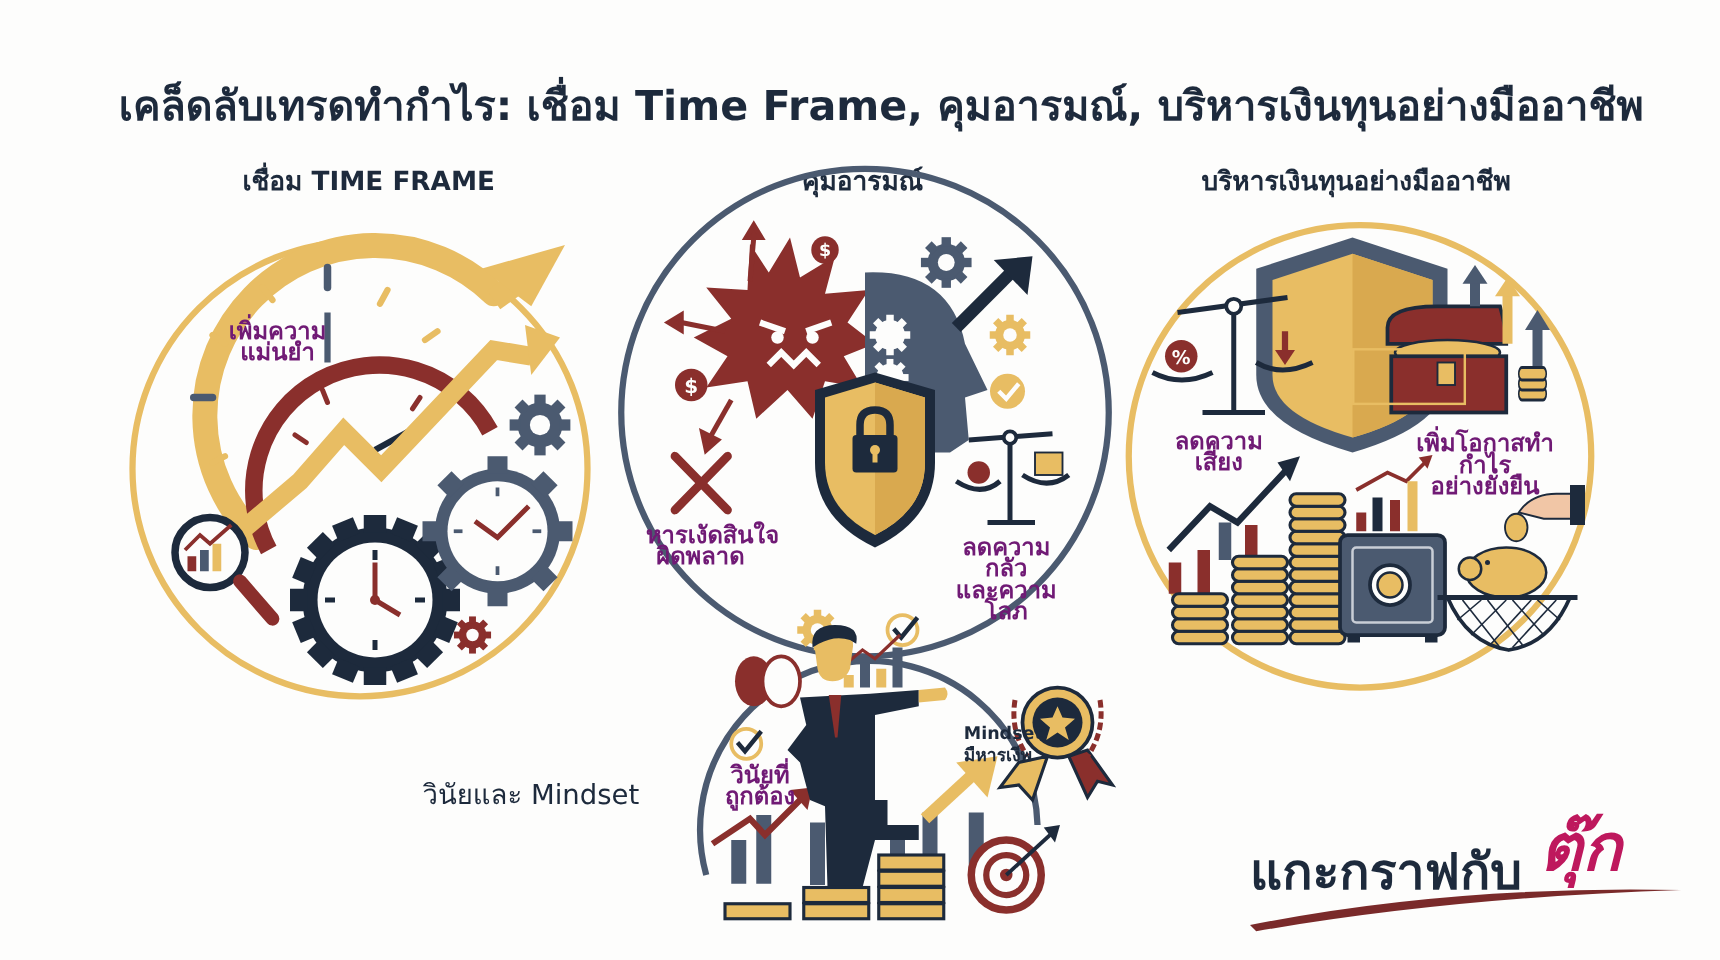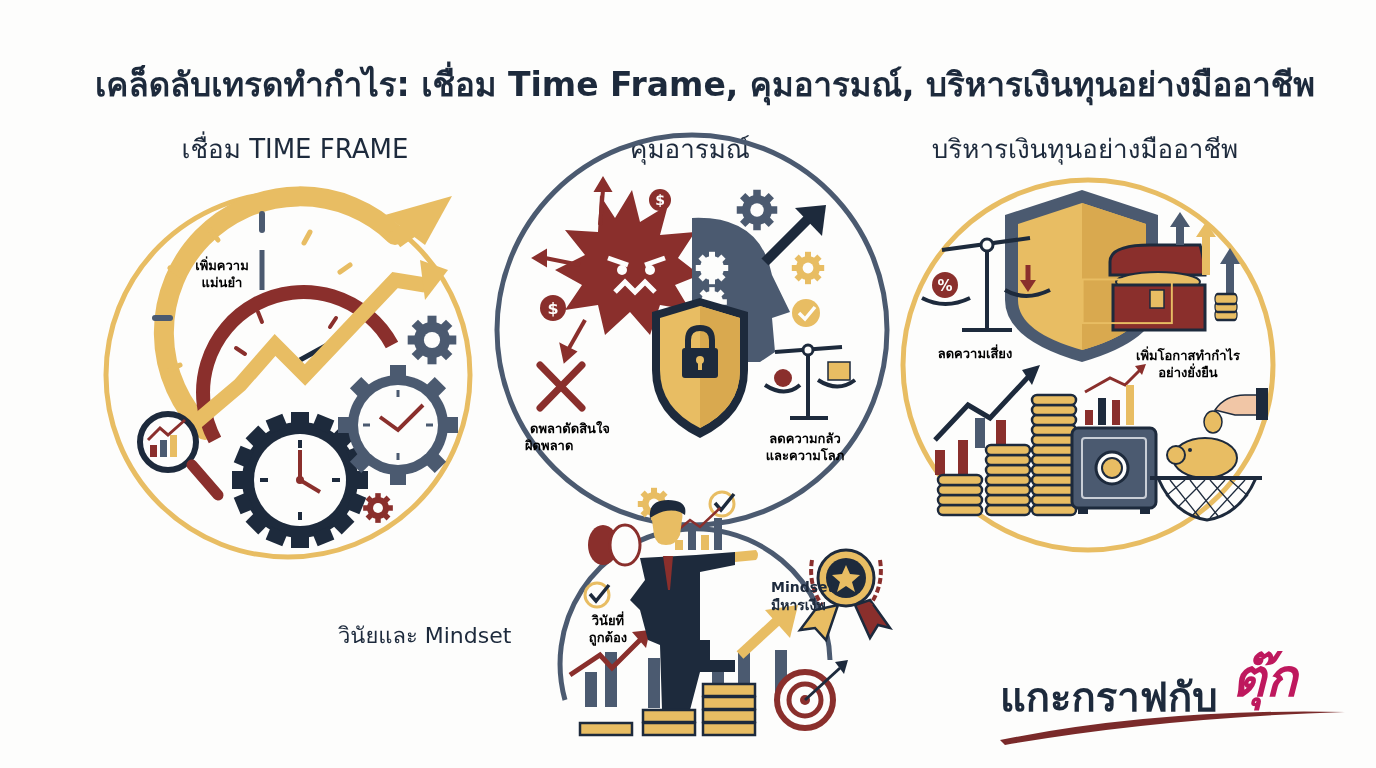--- a/index.html
+++ b/index.html
@@ -1,20 +1,20 @@
 <!DOCTYPE html>
 <html><head>
 <meta charset="utf-8">
 <style>
   html,body{margin:0;padding:0;}
   body{width:1376px;height:768px;background:#fdfdfc;position:relative;overflow:hidden;font-family:"DejaVu Sans","Liberation Sans",sans-serif;color:#1f2a3a;}
   .abs{position:absolute;}
   .title{left:17px;top:58px;width:1376px;text-align:center;font-size:33px;font-weight:bold;color:#1d2a3c;letter-spacing:0px;}
-  .sec-title{font-size:26px;font-weight:normal;color:#1d2a3c;text-align:center;}
-  .lbl{font-size:13px;color:#000000;line-height:17px;text-align:center;font-weight:600;}
+  .sec-title{font-size:21px;font-weight:bold;color:#1d2a3c;text-align:center;}
+  .lbl{font-size:19px;color:#701a75;line-height:17px;text-align:center;font-weight:600;}
   .lbl-dark{font-size:14px;color:#1d2a3c;line-height:18px;font-weight:700;margin-left:38px;}
   .bottom-label{font-size:22px;font-weight:normal;color:#1d2a3c;}
   .logo-text{font-size:40px;font-weight:bold;color:#1d2a3c;letter-spacing:0px;}
   .logo-accent{font-size:52px;font-weight:bold;color:#be185d;font-style:italic;}
   svg{position:absolute;left:0;top:0;}
 </style>
 </head>
 <body>
 
 <div class="abs title">เคล็ดลับเทรดทำกำไร: เชื่อม Time Frame, คุมอารมณ์, บริหารเงินทุนอย่างมืออาชีพ</div>
@@ -401,21 +401,21 @@
 
   <path d="M1000 740 Q1160 708 1345 712 Q1160 718 1005 745 Z" fill="#7a2a2a"></path>
 </svg>
 
 <div class="abs lbl" style="left:182px;top:257px;width:80px;">
   <div>เพิ่มความ</div>
   <div>แม่นยำ</div>
 </div>
 
 <div class="abs lbl" style="left:515px;top:420px;width:110px;">
-  <div>ดพลาดัดสินใจ</div>
+  <div>หารเงัดสินใจ</div>
   <div style="text-align:left;padding-left:10px;">ผิดพลาด</div>
 </div>
 <div class="abs lbl" style="left:755px;top:430px;width:100px;">
   <div>ลดความกลัว</div>
   <div>และความโลภ</div>
 </div>
 
 <div class="abs lbl" style="left:925px;top:345px;width:100px;">ลดความเสี่ยง</div>
 <div class="abs lbl" style="left:1128px;top:347px;width:120px;">
   <div>เพิ่มโอกาสทำกำไร</div>

